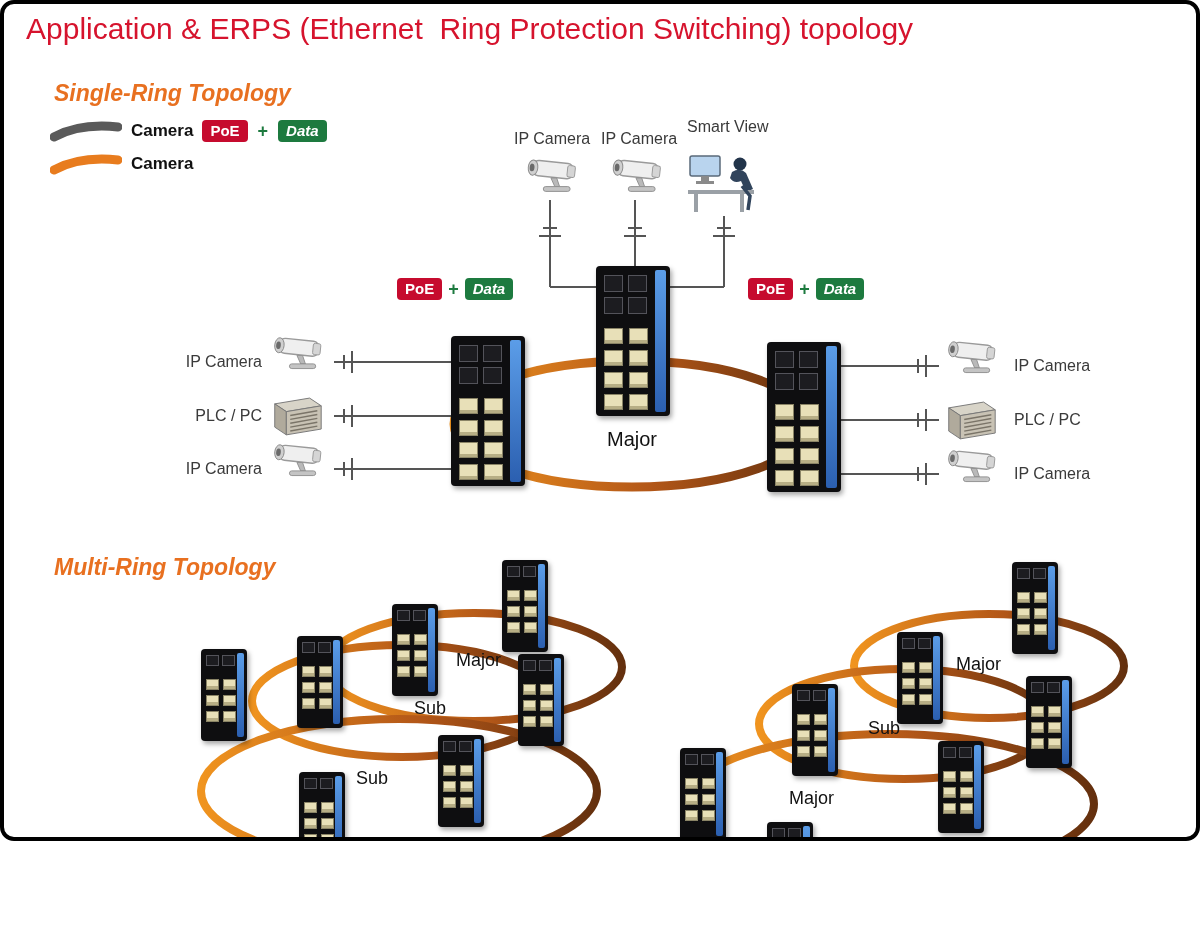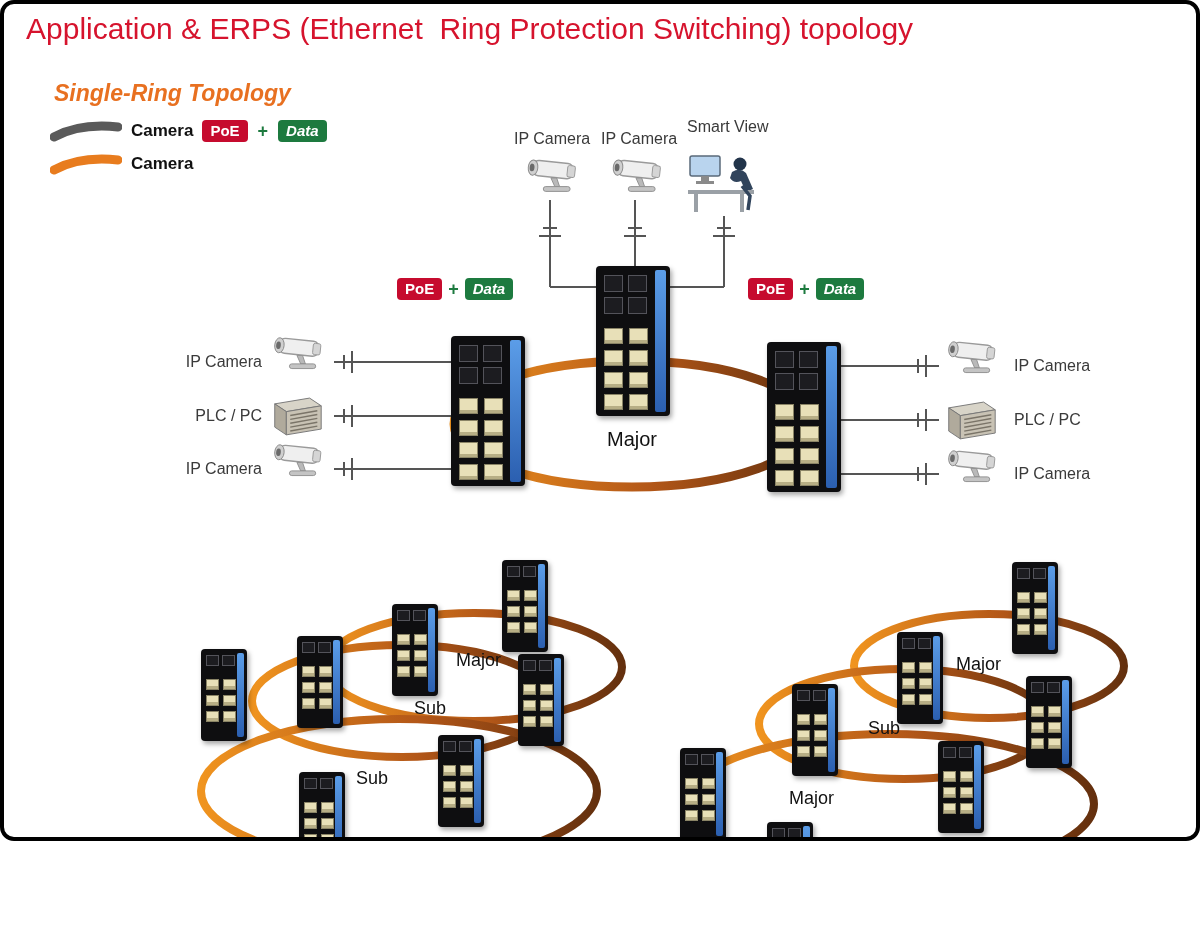--- a/index.html
+++ b/index.html
@@ -39,20 +39,21 @@
   .sw.sm .ports span{width:11px;height:9px;}
 </style>
 </head>
 <body>
 
 <div class="page">
 
   <div class="title">Application &amp; ERPS (Ethernet  Ring Protection Switching) topology</div>
 
   <div class="sec-heading" style="left:50px;top:76px">Single-Ring Topology</div>
+  <div class="sec-heading" style="left:50px;top:550px">Multi-Ring Topology</div>
 
   <div class="legend-row" style="left:46px;top:115px">
     <svg width="72" height="22">
         <path d="M4 17 Q30 3 68 7" stroke="#5a5a5a" stroke-width="9" fill="none" stroke-linecap="round"></path>
       </svg>
     <span class="legend-label">Camera</span>
     <span class="badge poe">PoE</span>
     <span class="plus">+</span>
     <span class="badge data">Data</span>
   </div>

